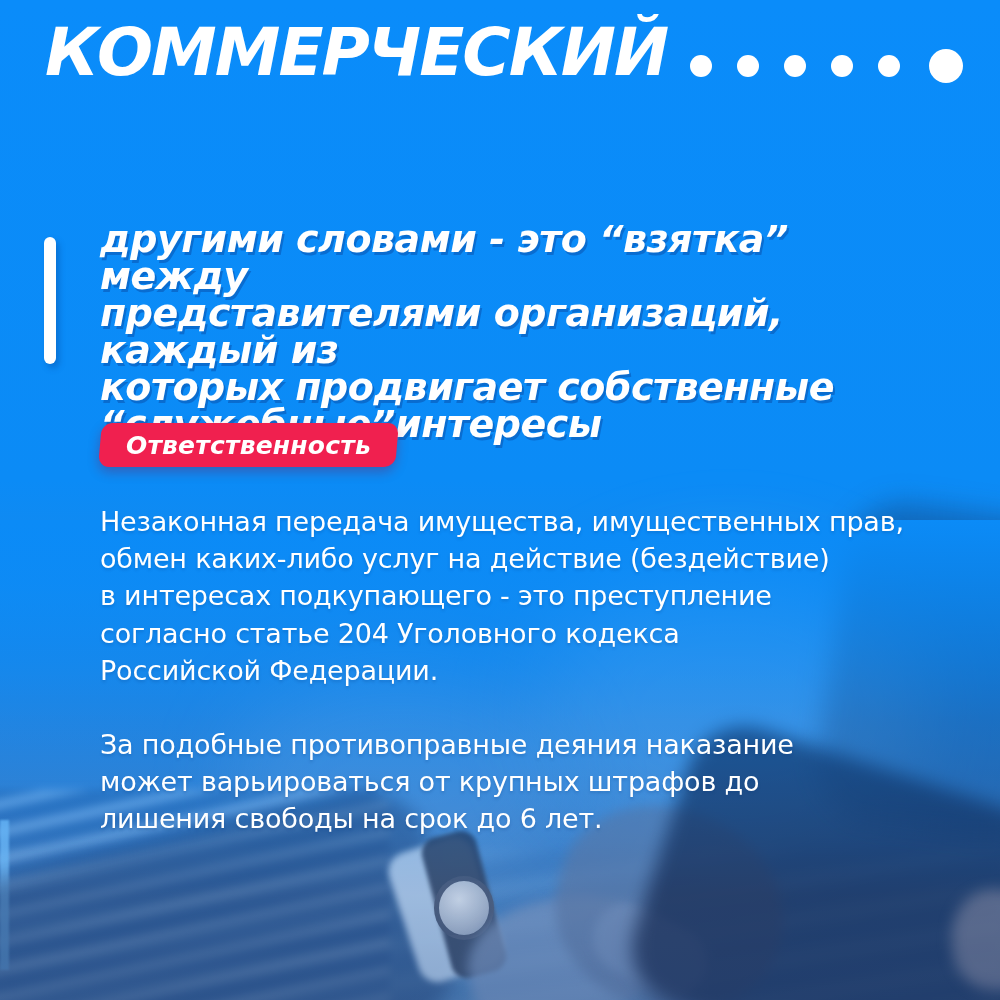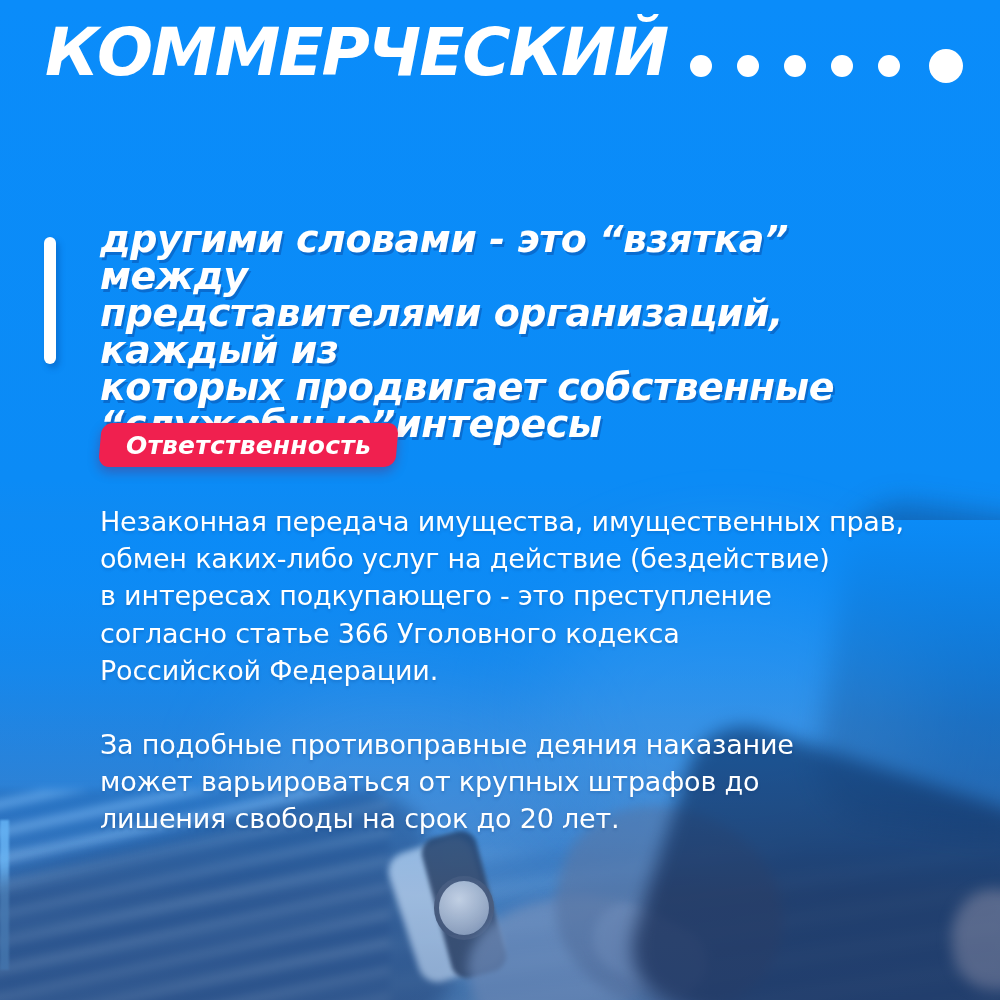--- a/index.html
+++ b/index.html
@@ -107,19 +107,19 @@
 которых продвигает собственные
 “служебные”интересы</div>
 
   <div class="badge" style="background: rgb(240, 32, 79);">
     <span>Ответственность</span>
   </div>
 
   <div class="para para-1">Незаконная передача имущества, имущественных прав,
 обмен каких-либо услуг на действие (бездействие)
 в интересах подкупающего - это преступление
-согласно статье 366 Уголовного кодекса
+согласно статье 204 Уголовного кодекса
 Российской Федерации.</div>
   <div class="para para-2">За подобные противоправные деяния наказание
 может варьироваться от крупных штрафов до
-лишения свободы на срок до 20 лет.</div>
+лишения свободы на срок до 6 лет.</div>
 
 </div>
 
 </body></html>

